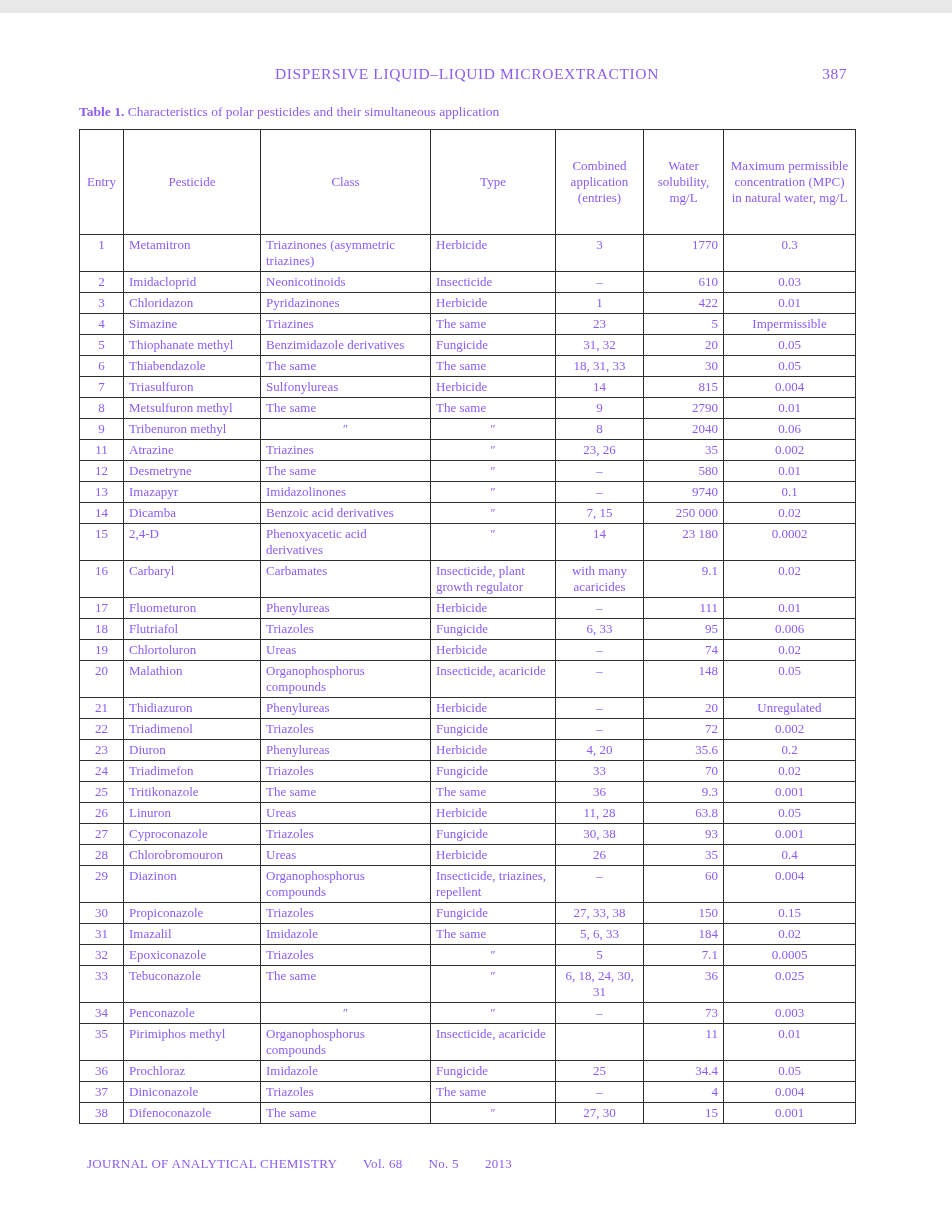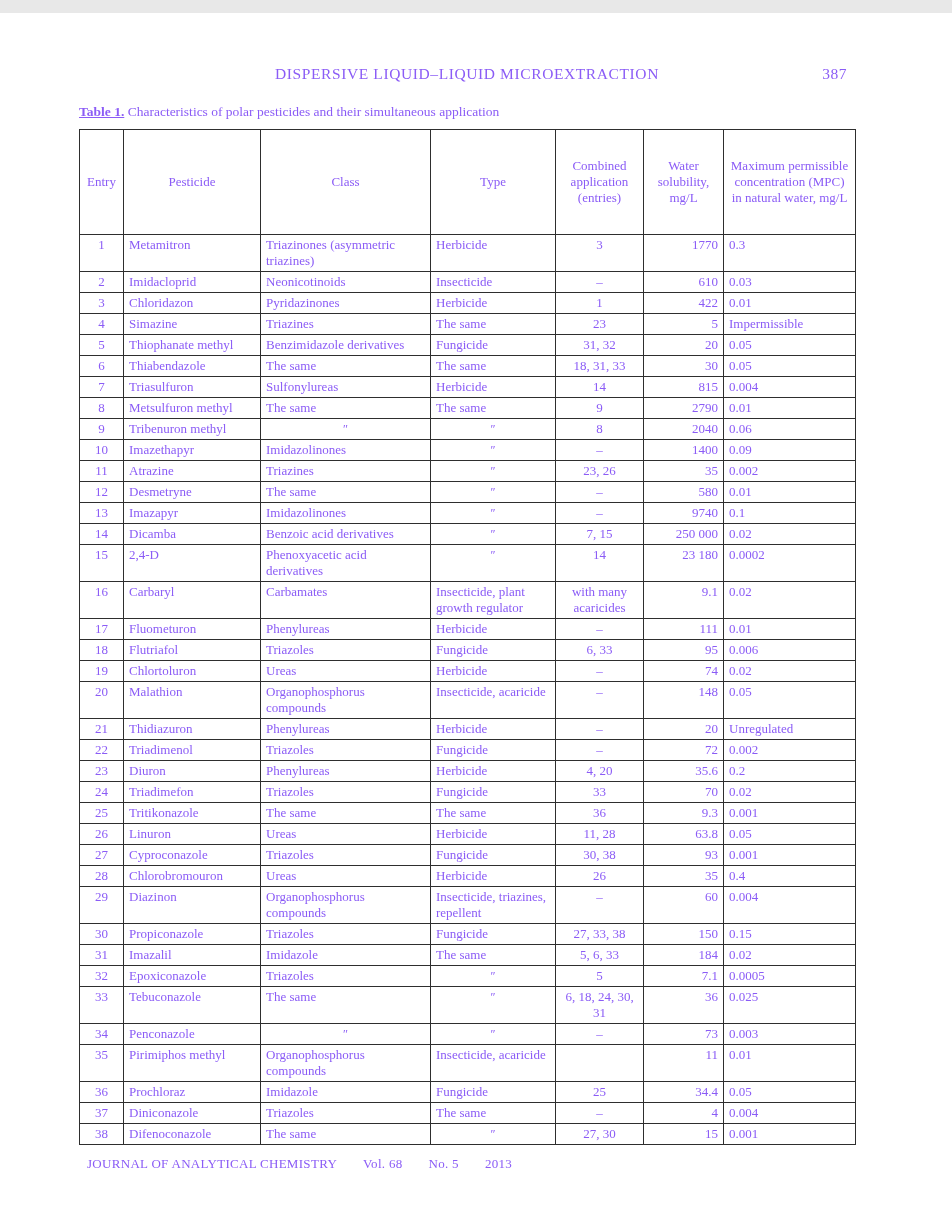--- a/index.html
+++ b/index.html
@@ -28,21 +28,21 @@
   .page-number{
     position:absolute;
     right:8px; top:0;
     letter-spacing:0.5px;
   }
   .caption{
     margin-top:21px;
     margin-bottom:9px;
     font-size:13.5px;
   }
-  .caption b{font-weight:bold;text-decoration:underline;}
+  .caption b{font-weight:bold;}
   table.data{
     border-collapse:collapse;
     width:776px;
     table-layout:fixed;
     font-size:13px;
   }
   table.data th, table.data td{
     border:1px solid #2e2e2e;
     line-height:16px;
     padding:2px 5px;
@@ -53,21 +53,21 @@
     font-weight:normal;
     text-align:center;
     vertical-align:middle;
     height:72px;
     padding:16px 4px;
   }
   td.c0{text-align:center;}
   td.c1,td.c2,td.c3{text-align:left;}
   td.c4{text-align:center;}
   td.c5{text-align:right;padding-right:12px;}
-  td.c6{text-align:left;}
+  td.c6{text-align:center;}
   td.ditto{text-align:center;font-size:12px;}
   .footer{
     position:absolute;
     left:87px; top:1143px;
     font-size:13px;
     letter-spacing:0.3px;
     white-space:nowrap;
   }
   .footer span{margin-right:26px;}
   .footer span:last-child{margin-right:0;}
@@ -185,29 +185,20 @@
           <tr>
             <td class="c0">9</td>
             <td class="c1">Tribenuron methyl</td>
             <td class="c2 ditto">″</td>
             <td class="c3 ditto">″</td>
             <td class="c4">8</td>
             <td class="c5">2040</td>
             <td class="c6">0.06</td>
           </tr>
           <tr>
-            <td class="c0">10</td>
-            <td class="c1">Imazethapyr</td>
-            <td class="c2">Imidazolinones</td>
-            <td class="c3 ditto">″</td>
-            <td class="c4">–</td>
-            <td class="c5">1400</td>
-            <td class="c6">0.09</td>
-          </tr>
-          <tr>
             <td class="c0">11</td>
             <td class="c1">Atrazine</td>
             <td class="c2">Triazines</td>
             <td class="c3 ditto">″</td>
             <td class="c4">23, 26</td>
             <td class="c5">35</td>
             <td class="c6">0.002</td>
           </tr>
           <tr>
             <td class="c0">12</td>

